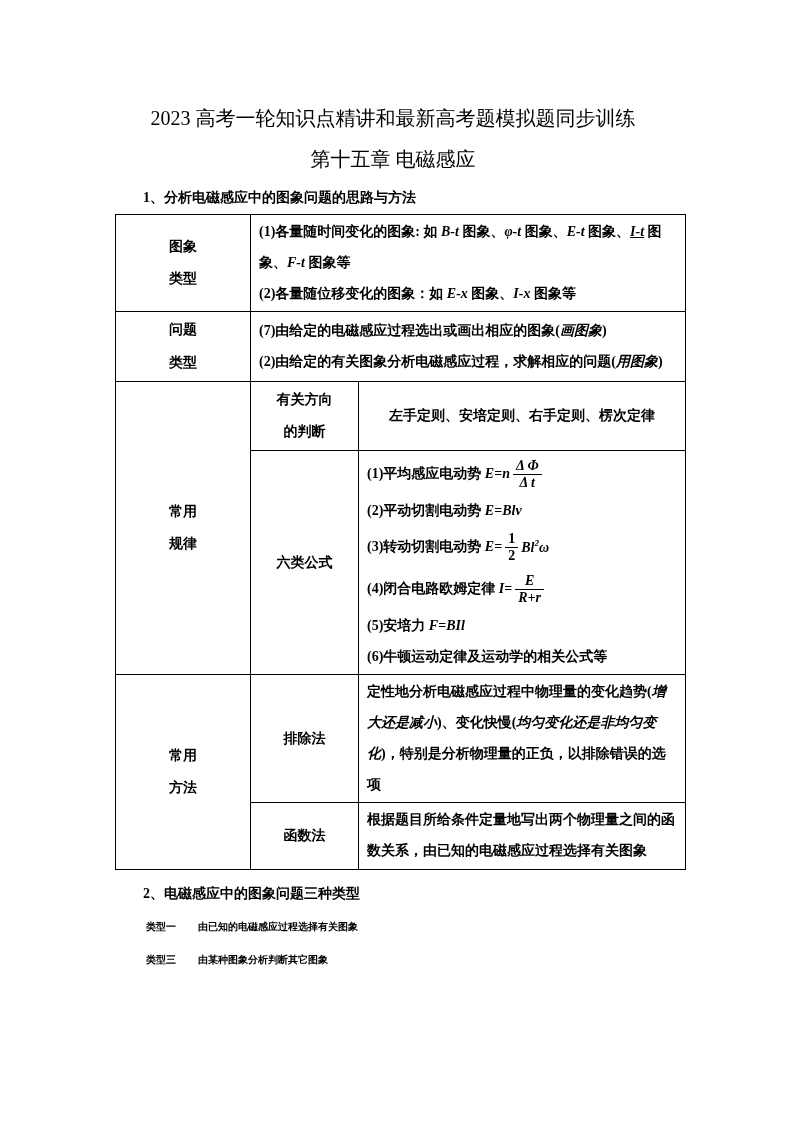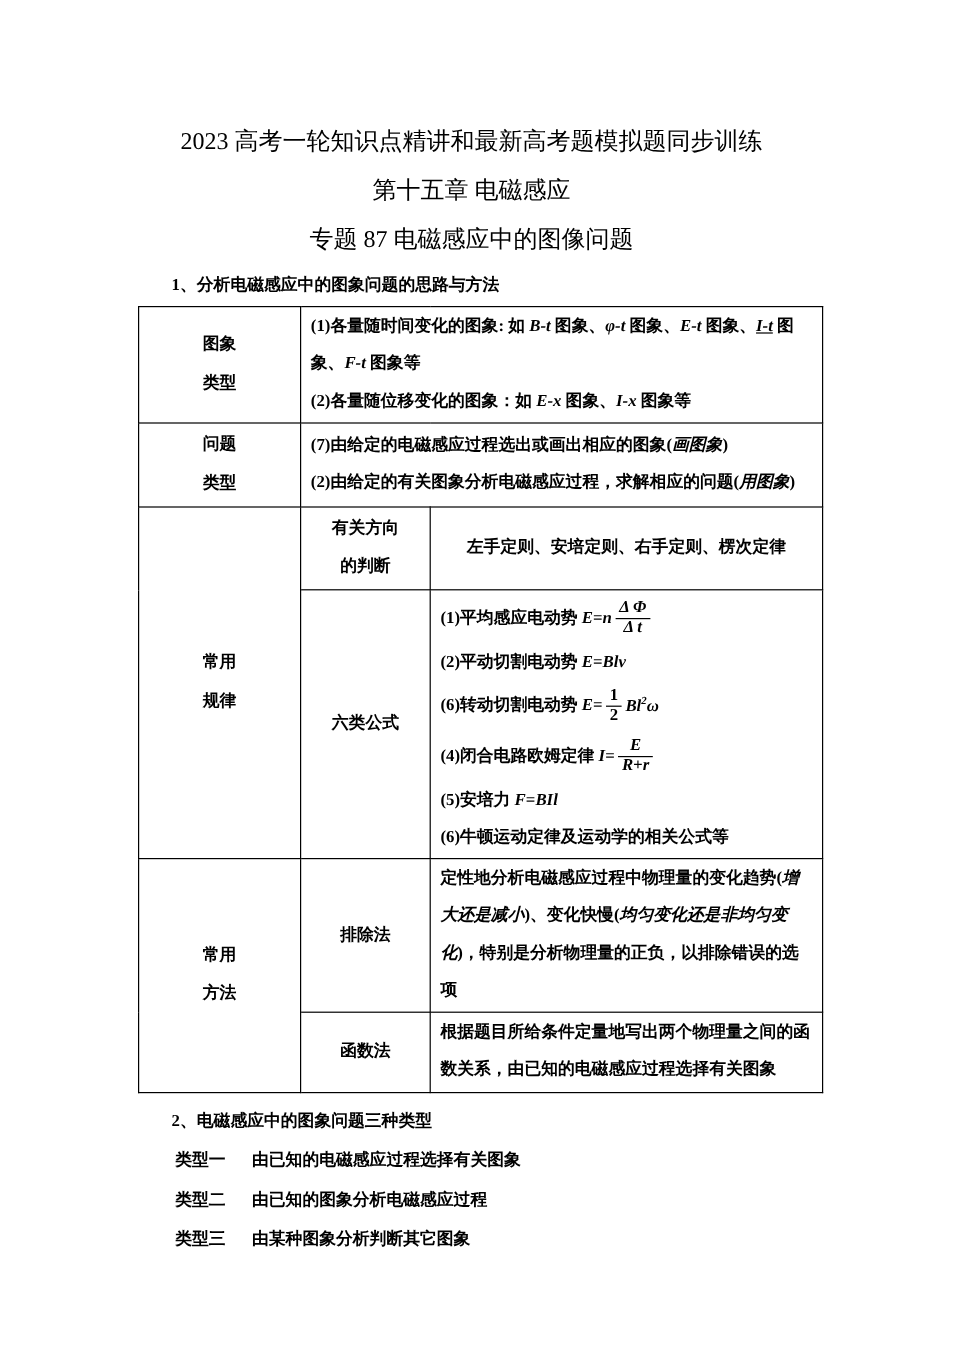--- a/index.html
+++ b/index.html
@@ -34,33 +34,32 @@
   .formula-line.tall{min-height:42px;}
   .frac{
     display:inline-flex;flex-direction:column;text-align:center;
     margin:0 3px;line-height:1.15;
   }
   .frac .num{border-bottom:1.5px solid #000;padding:0 3px;}
   .frac .den{padding:0 3px;}
   .frac.it{font-style:italic;}
   .type-row{
     display:flex;padding-left:31px;margin-top:13px;
-    font-weight:bold;font-size:14px;line-height:20px;
+    font-weight:bold;font-size:10px;line-height:20px;
   }
   .type-text{margin-left:22px;}
   sup{font-size:9px;}
 </style>
 </head>
 <body>
 
 <div class="page">
 
   <div class="title">2023 高考一轮知识点精讲和最新高考题模拟题同步训练</div>
   <div class="title">第十五章  电磁感应</div>
-  <div class="title">专题 87  电磁感应中的图像问题</div>
 
   <div class="h-num h1">1、分析电磁感应中的图象问题的思路与方法</div>
 
   <table class="main">
     <colgroup>
       <col style="width:135px">
       <col style="width:108px">
       <col style="width:327px">
     </colgroup>
     <tbody>
@@ -94,21 +93,21 @@
           <span><span>(1)平均感应电动势 </span><span style="font-style: italic;">E</span><span>=</span><span style="font-style: italic;">n</span></span>
           <span class="frac it">
             <span class="num">Δ Φ</span>
             <span class="den">Δ t</span>
           </span>
         </div>
         <div class="formula-line">
           <span><span>(2)平动切割电动势 </span><span style="font-style: italic;">E</span><span>=</span><span style="font-style: italic;">Blv</span></span>
         </div>
         <div class="formula-line tall">
-          <span><span>(6)转动切割电动势 </span><span style="font-style: italic;">E</span><span>=</span></span>
+          <span><span>(3)转动切割电动势 </span><span style="font-style: italic;">E</span><span>=</span></span>
           <span class="frac">
             <span class="num">1</span>
             <span class="den">2</span>
           </span>
           <span><span style="font-style: italic;">Bl</span><sup style="font-style: italic;">2</sup><span style="font-style: italic;">ω</span></span>
         </div>
         <div class="formula-line tall">
           <span><span>(4)闭合电路欧姆定律 </span><span style="font-style: italic;">I</span><span>=</span></span>
           <span class="frac it">
             <span class="num">E</span>
@@ -140,21 +139,17 @@
   </tbody>
     </table>
 
   <div class="h-num h2">2、电磁感应中的图象问题三种类型</div>
 
   <div class="type-row">
     <span>类型一</span>
     <span class="type-text">由已知的电磁感应过程选择有关图象</span>
   </div>
   <div class="type-row">
-    <span>类型二</span>
-    <span class="type-text">由已知的图象分析电磁感应过程</span>
-  </div>
-  <div class="type-row">
     <span>类型三</span>
     <span class="type-text">由某种图象分析判断其它图象</span>
   </div>
 
 </div>
 
 </body></html>

